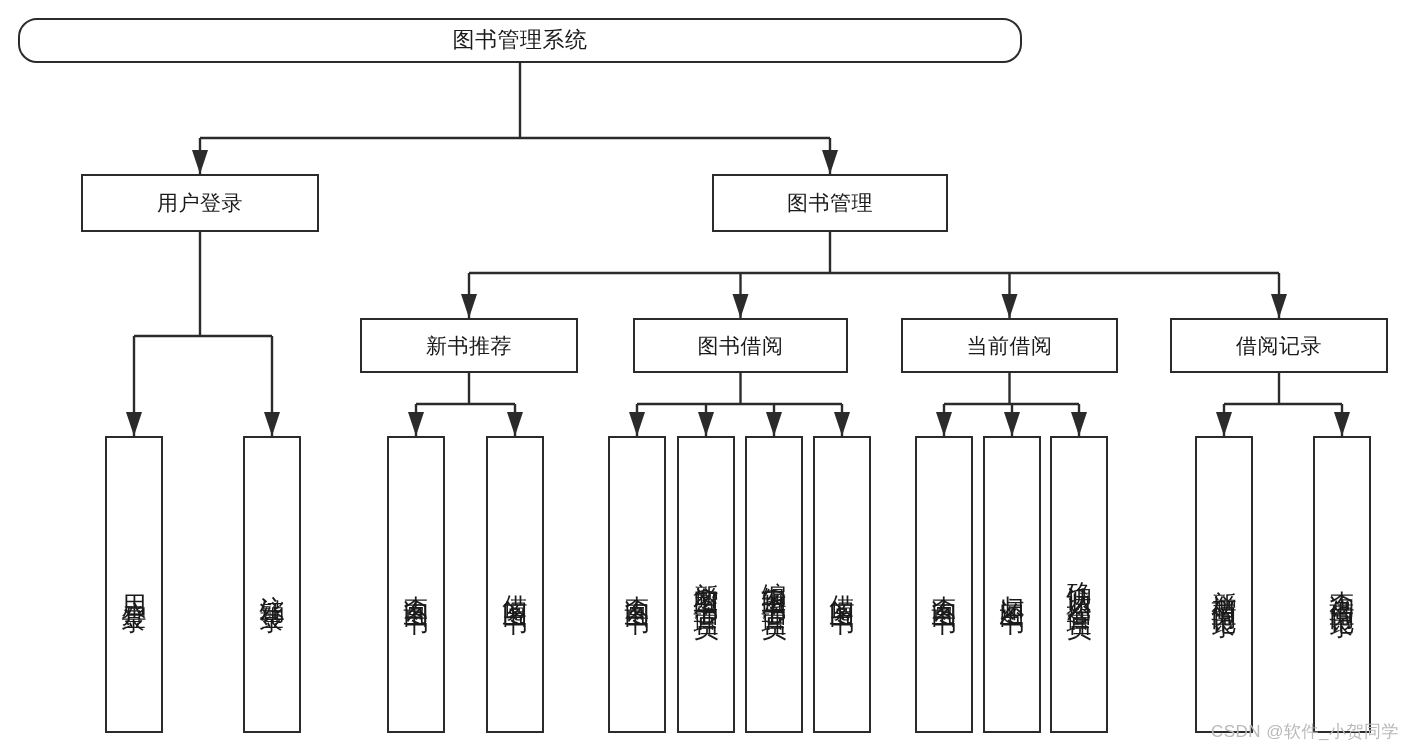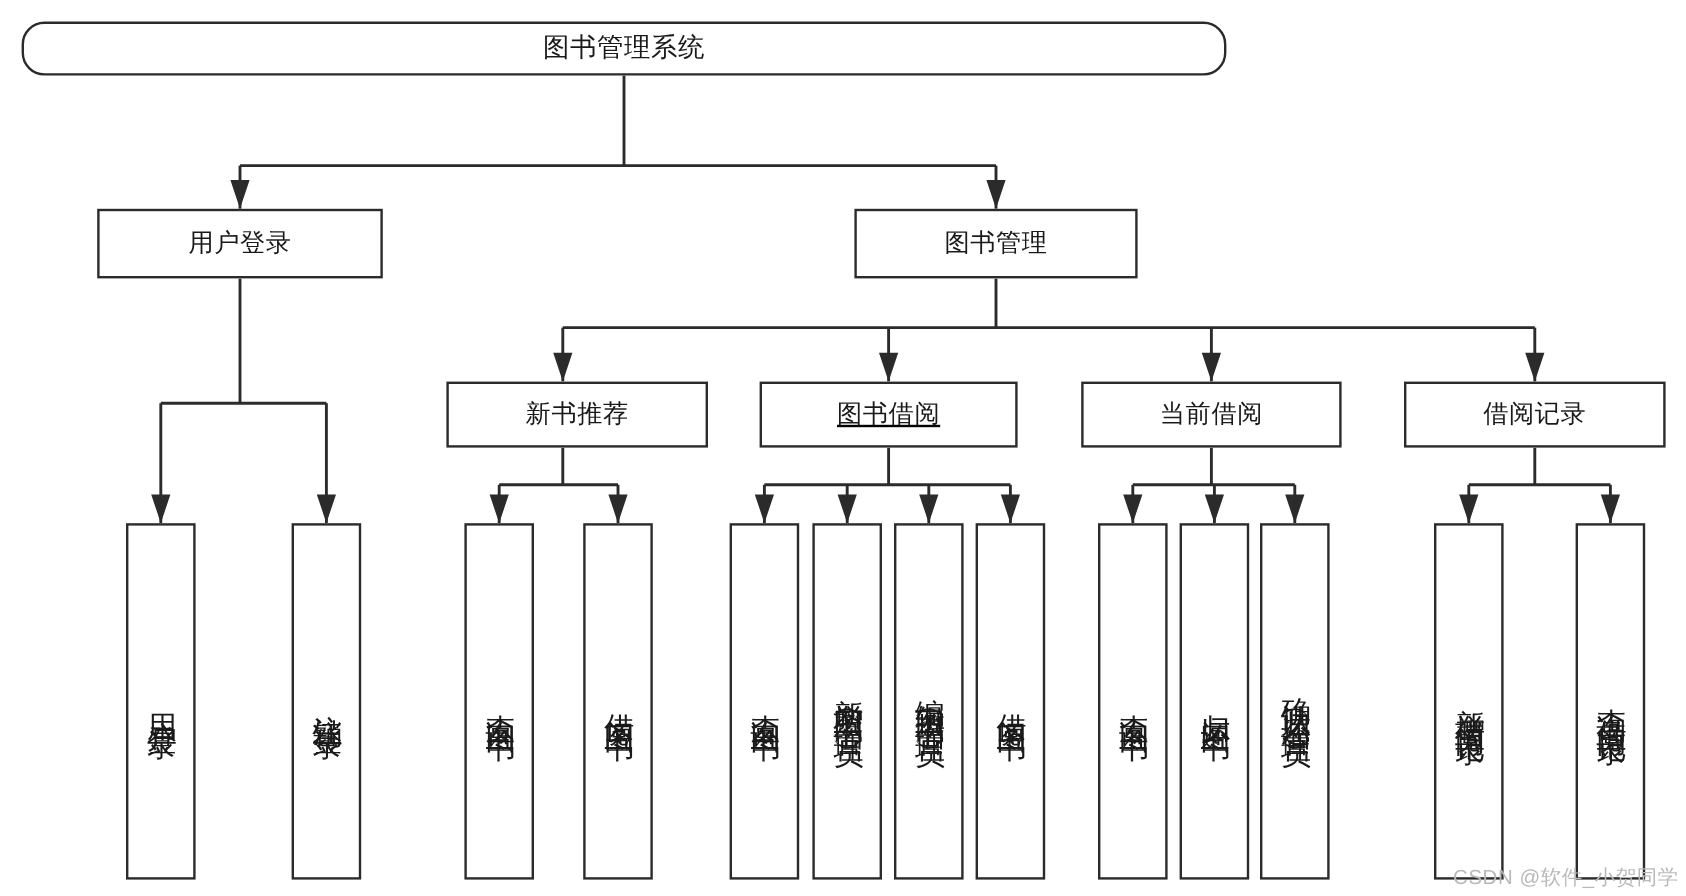--- a/index.html
+++ b/index.html
@@ -137,25 +137,25 @@
   </div>
 
   <div class="node horizontal" style="left: 81px; top: 174px; width: 238px; height: 58px;">
     <span class="node-label">用户登录</span>
   </div>
 
   <div class="node horizontal" style="left: 712px; top: 174px; width: 236px; height: 58px;">
     <span class="node-label">图书管理</span>
   </div>
 
-  <div class="node horizontal" style="left: 372px; top: 318px; width: 218px; height: 55px; align-items: center;">
+  <div class="node horizontal" style="left: 360px; top: 318px; width: 218px; height: 55px; align-items: center;">
     <span class="node-label">新书推荐</span>
   </div>
 
-  <div class="node horizontal" style="left: 633px; top: 318px; width: 215px; height: 55px; text-decoration: underline;">
+  <div class="node horizontal" style="left: 633px; top: 318px; width: 215px; height: 55px;">
     <span class="node-label">图书借阅</span>
   </div>
 
   <div class="node horizontal" style="left: 901px; top: 318px; width: 217px; height: 55px; align-items: center;">
     <span class="node-label">当前借阅</span>
   </div>
 
   <div class="node horizontal" style="left: 1170px; top: 318px; width: 218px; height: 55px;">
     <span class="node-label">借阅记录</span>
   </div>

